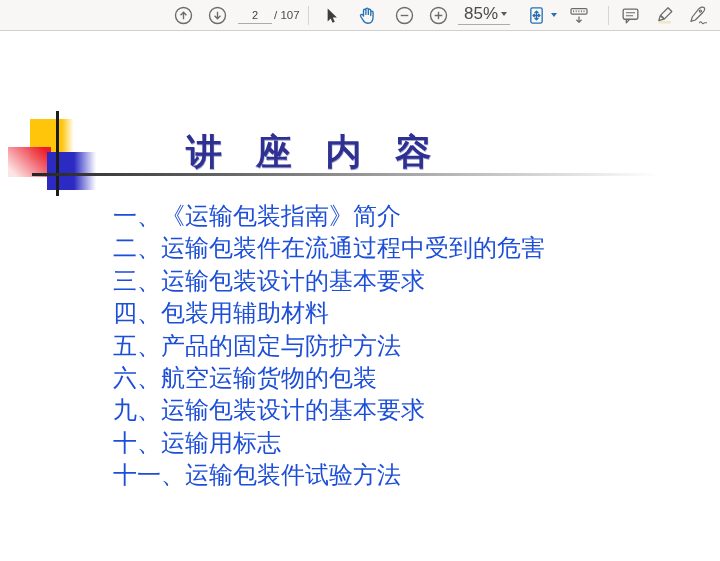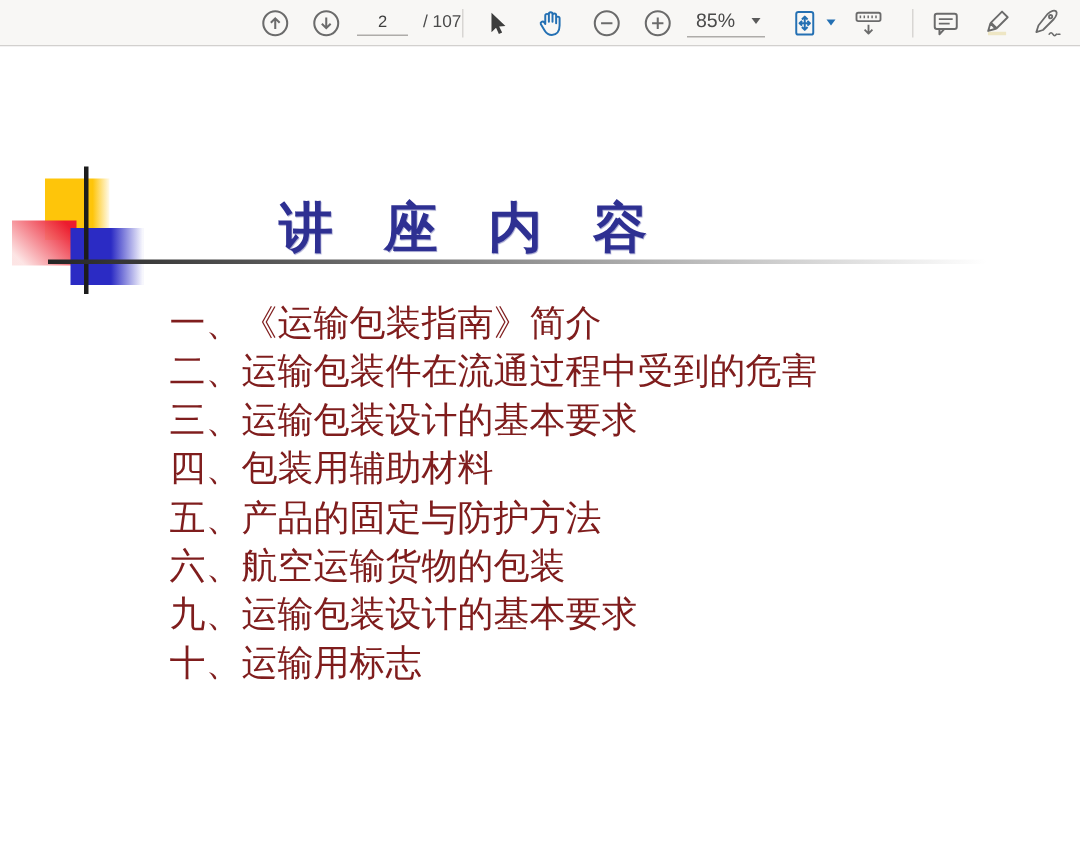--- a/index.html
+++ b/index.html
@@ -16,27 +16,27 @@
   .tb { position:absolute; top:4px; height:23px; display:flex; align-items:center;
         justify-content:center; background:transparent; border:none; cursor:default; }
   .tb svg { display:block; }
   .sep { position:absolute; top:6px; width:1px; height:19px; background:#d8d6d3; }
   .page-input {
     position:absolute; left:238px; top:6px; width:34px; height:18px;
     border:none; border-bottom:1px solid #aeaca9; background:transparent;
     text-align:center; font-size:11px; color:#3f3f3f;
     font-family:"Liberation Sans", sans-serif;
   }
-  .page-total { position:absolute; left:282px; top:9px; font-size:11.5px; color:#4a4a4a; }
+  .page-total { position:absolute; left:274px; top:9px; font-size:11.5px; color:#4a4a4a; }
   .zoom-box {
     position:absolute; left:458px; top:5px; width:52px; height:20px;
     border-bottom:1px solid #aeaca9; display:flex; align-items:center;
     justify-content:space-between; padding:0 3px 2px 6px;
   }
-  .zoom-val { font-size:13px; color:#4a4a4a; }
+  .zoom-val { font-size:17px; color:#4a4a4a; }
   .caret-down { width:0; height:0; border-left:3.5px solid transparent;
     border-right:3.5px solid transparent; border-top:4.5px solid #5a5a5a; }
   .caret-blue { border-top-color:#2470b3; }
   
   .slide { position:absolute; top:31px; left:0; width:720px; height:530px; background:#ffffff; }
   .sq { position:absolute; }
   .sq-yellow { left:30px; top:88px;  width:43px; height:41px;
     background:linear-gradient(90deg,#fec50a 74%, rgba(254,197,10,0.08) 100%); }
   .sq-red    { left:8px;  top:116px; width:43px; height:30px;
     background:linear-gradient(225deg,#ec1c2e 12%, rgba(252,224,224,0.85) 88%); }
@@ -47,21 +47,21 @@
     background:linear-gradient(90deg,#252525 0%, #6f6f6f 35%, #bdbdbd 70%, rgba(240,240,240,0) 100%); }
   .slide-title {
     position:absolute; left:186px; top:97px; font-size:36px; font-weight:bold;
     letter-spacing:0.33em; color:#2e3092; white-space:nowrap;
     font-family:"Liberation Sans", sans-serif;
     text-shadow:0.5px 0.5px 0.5px rgba(46,48,146,0.45);
   }
   .toc {
     position:absolute; left:113px; top:169px; width:560px; list-style:none;
     font-family:Liberation Serif, serif;
-    font-size:24px; line-height:32.4px; color:#7f1d1d; white-space:nowrap;
+    font-size:24px; line-height:32.4px; color:#1d4ed8; white-space:nowrap;
   }
 </style>
 </head>
 <body>
 
 <div class="screen">
 
   <div class="toolbar">
 
     <button class="tb" style="left:172px;width:23px;">
@@ -194,15 +194,16 @@
 
     <ul class="toc">
       <li>一、《运输包装指南》简介</li>
       <li>二、运输包装件在流通过程中受到的危害</li>
       <li>三、运输包装设计的基本要求</li>
       <li>四、包装用辅助材料</li>
       <li>五、产品的固定与防护方法</li>
       <li>六、航空运输货物的包装</li>
       <li>九、运输包装设计的基本要求</li>
       <li>十、运输用标志</li>
+      <li>十一、运输包装件试验方法</li>
     </ul>
   </div>
 </div>
 
 </body></html>

